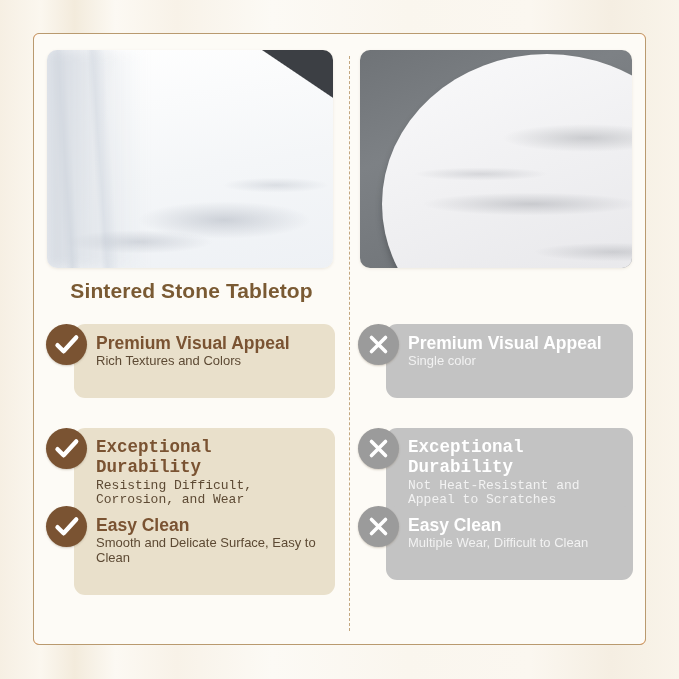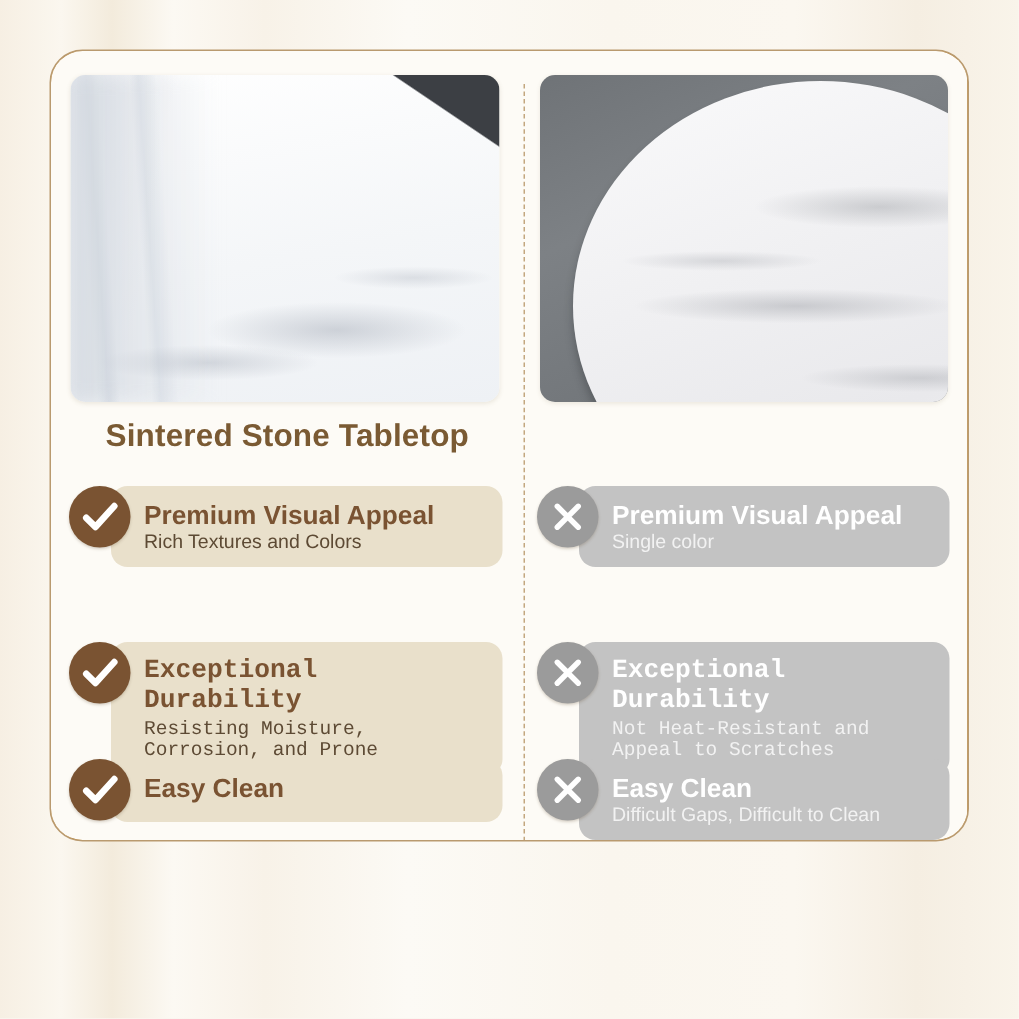--- a/index.html
+++ b/index.html
@@ -25,24 +25,24 @@
         #f8f2e8 26%, #fcfaf5 40%, #faf6ee 60%, #fbf7f0 78%,
         #f5eee2 90%, #f9f4ea 100%);
   }
 
   
   #frame {
     position: absolute;
     left: 33px;
     top: 33px;
     width: 613px;
-    height: 528px;
+    height: 612px;
     border: 1.6px solid #b99a6f;
-    border-radius: 22px;
-    background: #a16207;
+    border-radius: 6px;
+    background: #f97316;
     box-sizing: border-box;
     overflow: hidden;
   }
 
   #panel {
     position: absolute;
     inset: 0;
     background: #fdfbf6;
   }
 
@@ -159,21 +159,21 @@
     z-index: 3;
     box-shadow: 0 1px 2px rgba(90,70,45,.25);
   }
   .badge.check { background: #7a5332; }
   .badge.cross { background: #9b9b9b; }
   .badge svg { display: block; }
 
   .card {
     margin-left: 28px;
     border-radius: 11px;
-    padding: 9px 14px 9px 22px;
+    padding: 9px 14px 29px 22px;
     min-height: 42px;
     box-sizing: border-box;
   }
   .card.good { background: #e9e0cb; }
   .card.bad  { background: #c3c3c3; }
 
   .f-title {
     font-size: 17.5px;
     font-weight: bold;
     line-height: 1.16;
@@ -223,32 +223,33 @@
       </div>
 
       <div class="feature row-1">
         <div class="badge check">
           <svg width="41" height="41" viewBox="0 0 41 41">
             <path d="M11.5 21.2 L17.6 27.3 L30.2 13.4" stroke="#ffffff" stroke-width="4.4" fill="none" stroke-linecap="round" stroke-linejoin="round"></path>
           </svg>
         </div>
         <div class="card good">
           <p class="f-title">Exceptional Durability</p>
-          <p class="f-sub">Resisting Moisture, Corrosion, and Prone</p>
+          <p class="f-sub">Resisting Difficult, Corrosion, and Wear</p>
         </div>
       </div>
 
       <div class="feature row-2">
         <div class="badge check">
           <svg width="41" height="41" viewBox="0 0 41 41">
             <path d="M11.5 21.2 L17.6 27.3 L30.2 13.4" stroke="#ffffff" stroke-width="4.4" fill="none" stroke-linecap="round" stroke-linejoin="round"></path>
           </svg>
         </div>
         <div class="card good">
           <p class="f-title">Easy Clean</p>
+          <p class="f-sub">Smooth and Delicate Surface, Easy to Clean</p>
         </div>
       </div>
 
     </div>
 
     <div class="column" id="col-right">
 
       <div class="photo" id="photo-right">
         <div class="tabletop-edge"></div>
         <div class="tabletop"></div>
@@ -280,20 +281,20 @@
       </div>
 
       <div class="feature row-2">
         <div class="badge cross">
           <svg width="41" height="41" viewBox="0 0 41 41">
             <path d="M13.5 13.5 L27.5 27.5 M27.5 13.5 L13.5 27.5" stroke="#ffffff" stroke-width="3.6" fill="none" stroke-linecap="round"></path>
           </svg>
         </div>
         <div class="card bad">
           <p class="f-title">Easy Clean</p>
-          <p class="f-sub">Difficult Gaps, Difficult to Clean</p>
+          <p class="f-sub">Multiple Wear, Difficult to Clean</p>
         </div>
       </div>
 
     </div>
 
   </div>
 </div>
 
 </body></html>

